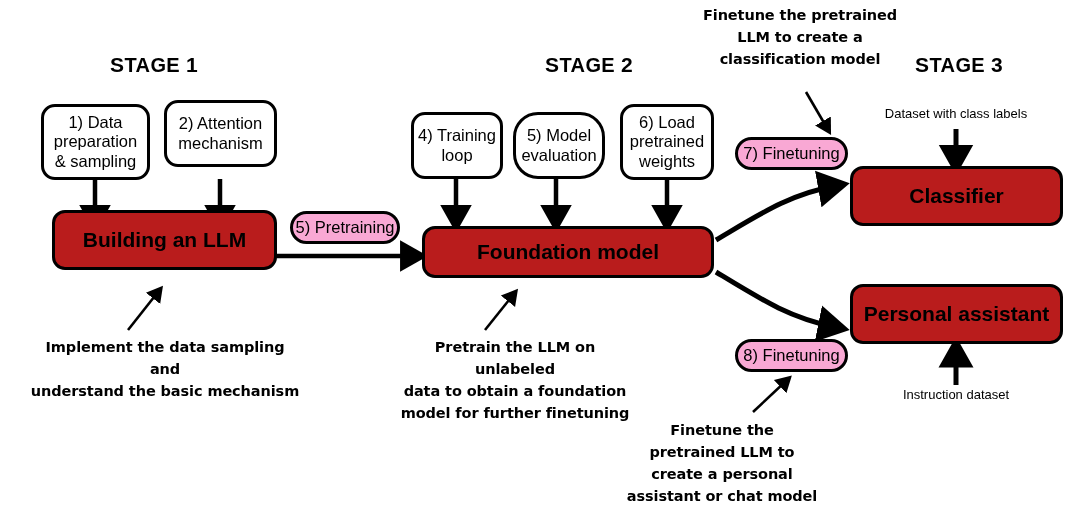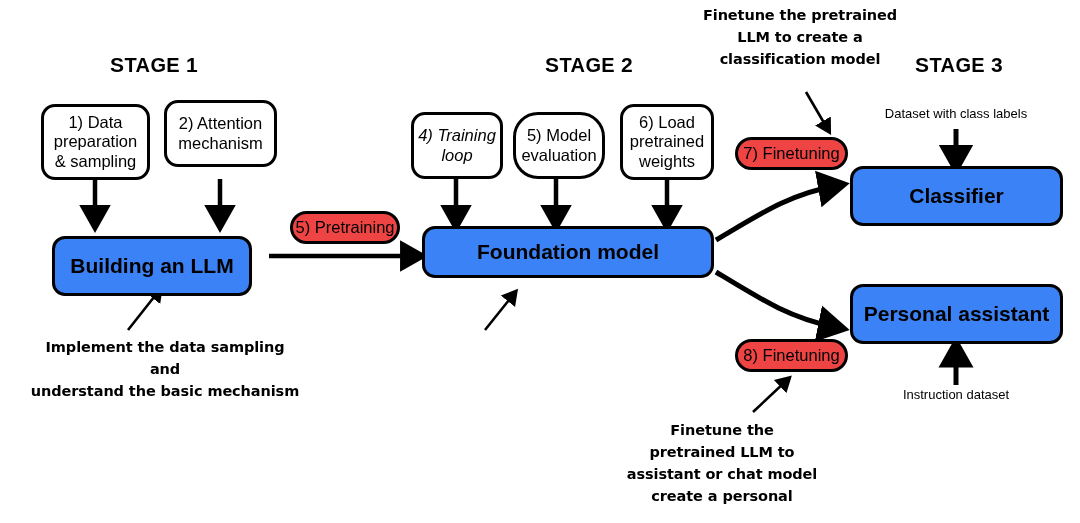--- a/index.html
+++ b/index.html
@@ -52,37 +52,37 @@
     line-height: 1.16;
     padding: 2px 4px;
   }
 
   
   .pill {
     position: absolute;
     box-sizing: border-box;
     border: 3px solid #000;
     border-radius: 17px;
-    background: #ef4444;
+    background: #f9a8d4;
     display: flex;
     align-items: center;
     justify-content: center;
     text-align: center;
     font-size: 16.5px;
     white-space: nowrap;
     padding: 0 8px;
   }
 
   
   .blue-box {
     position: absolute;
     box-sizing: border-box;
     border: 3.5px solid #000;
     border-radius: 13px;
-    background: #3b82f6;
+    background: #b91c1c;
     display: flex;
     align-items: center;
     justify-content: center;
     text-align: center;
     font-weight: bold;
     font-size: 21px;
     white-space: nowrap;
   }
 
   
@@ -154,60 +154,65 @@
     <span class="big">S</span><span class="small">TAGE </span><span class="big">3</span>
   </div>
 
   <div class="step-box" style="left:41px; top:104px; width:109px; height:76px; white-space:pre-line;text-align:center;">1) Data
 preparation
 &amp; sampling</div>
 
   <div class="step-box" style="left:164px; top:100px; width:113px; height:67px; white-space:pre-line;">2) Attention
 mechanism</div>
 
-  <div class="step-box" style="left:411px; top:112px; width:92px; height:67px; white-space:pre-line;font-style:italic;">4) Training
+  <div class="step-box" style="left:411px; top:112px; width:92px; height:67px; white-space:pre-line;">4) Training
 loop</div>
 
   <div class="step-box" style="left:513px; top:112px; width:92px; height:67px; white-space:pre-line;border-radius:25px;">5) Model
 evaluation</div>
 
   <div class="step-box" style="left:620px; top:104px; width:94px; height:76px; white-space:pre-line;">6) Load
 pretrained
 weights</div>
 
   <div class="pill" style="left:290px; top:211px; width:110px; height:33px;">5) Pretraining</div>
 
   <div class="pill" style="left:735px; top:137px; width:113px; height:33px;">7) Finetuning</div>
 
   <div class="pill" style="left:735px; top:339px; width:113px; height:33px;">8) Finetuning</div>
 
-  <div class="blue-box" style="left:52px; top:236px; width:200px; height:60px;">Building an LLM</div>
+  <div class="blue-box" style="left:52px; top:210px; width:225px; height:60px;">Building an LLM</div>
 
   <div class="blue-box" style="left:422px; top:226px; width:292px; height:52px;">Foundation model</div>
 
   <div class="blue-box" style="left:850px; top:166px; width:213px; height:60px;">Classifier</div>
 
   <div class="blue-box" style="left:850px; top:284px; width:213px; height:60px;">Personal assistant</div>
 
   <div class="plain-note" style="left:876px; top:106px; width:160px; text-align:center;">Dataset with class labels</div>
 
   <div class="plain-note" style="left:886px; top:387px; width:140px; text-align:center;">Instruction dataset</div>
 
   <div class="bold-note" style="left:30px; top:336px; width:270px;">
     <div>Implement the data sampling and</div>
     <div>understand the basic mechanism</div>
   </div>
 
+  <div class="bold-note" style="left:395px; top:336px; width:240px;">
+    <div>Pretrain the LLM on unlabeled</div>
+    <div>data to obtain a foundation</div>
+    <div>model for further finetuning</div>
+  </div>
 
   <div class="bold-note" style="left:700px; top:4px; width:200px;">
     <div>Finetune the pretrained</div>
     <div>LLM to create a</div>
     <div>classification model</div>
   </div>
 
   <div class="bold-note" style="left:622px; top:419px; width:200px;">
     <div>Finetune the</div>
     <div>pretrained LLM to</div>
+    <div>create a personal</div>
     <div>assistant or chat model</div>
-    <div>create a personal</div>
   </div>
 
 </div>
 
 </body></html>

